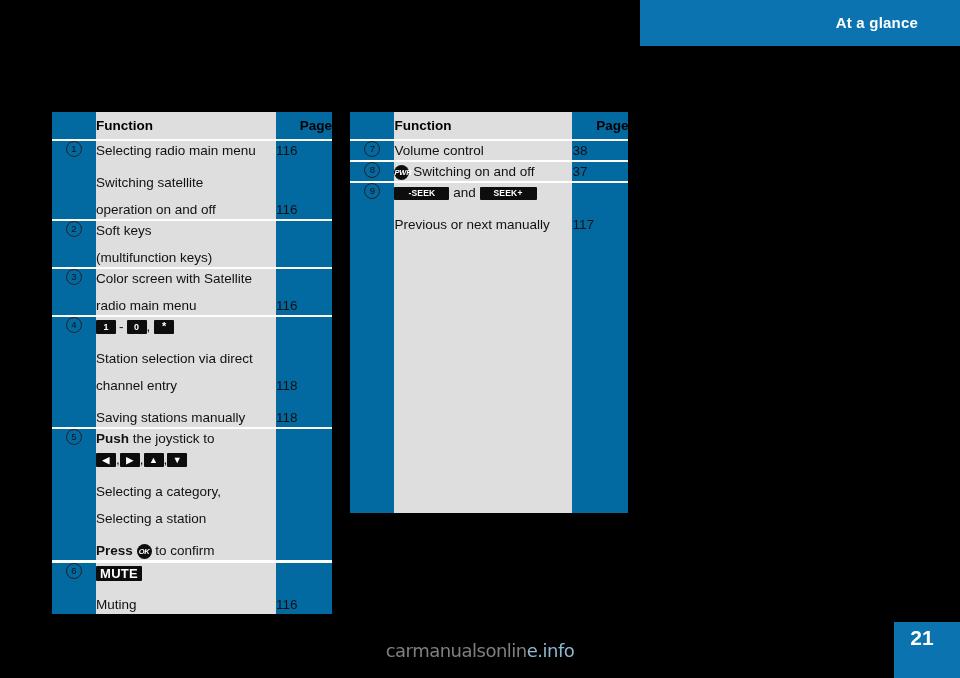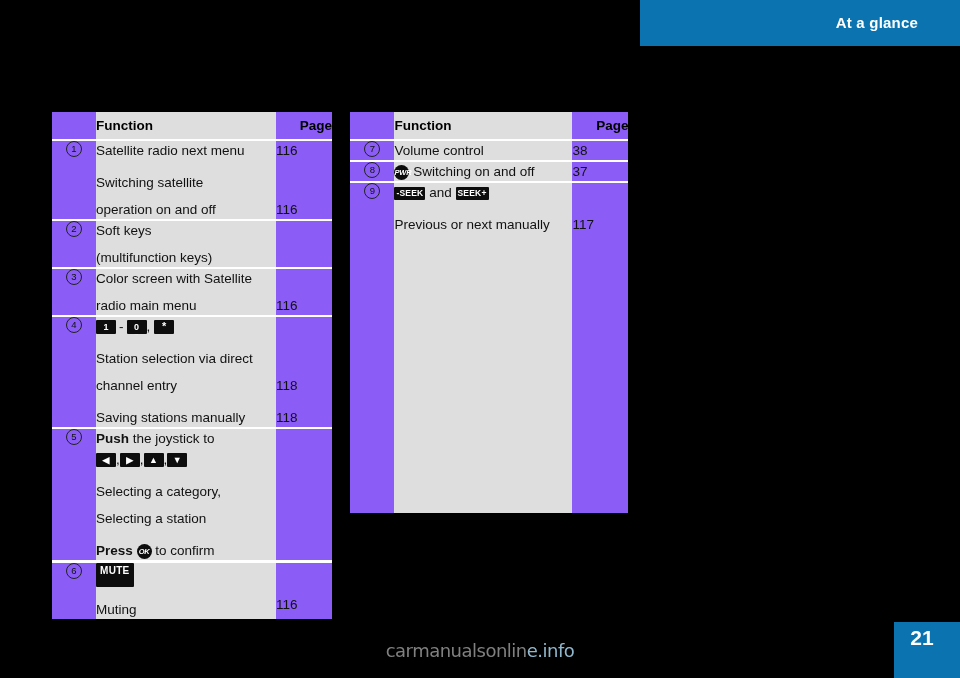--- a/index.html
+++ b/index.html
@@ -60,21 +60,21 @@
 
   
   .c-num   { width: 44px; }
   .c-fn    { width: 180px; }
   .c-pg    { width: 56px; }
   #tbl-right .c-num { width: 44px; }
   #tbl-right .c-fn  { width: 178px; }
   #tbl-right .c-pg  { width: 56px; }
 
   
-  .bg-dark  { background: #8b5cf6; }
+  .bg-dark  { background: #0369a1; }
   .bg-light { background: #dedede; }
 
   
   .hdr-cell {
     height: 26px;
     font-size: 13.5px;
     font-weight: bold;
     color: #000;
     line-height: 27px;
   }
@@ -166,31 +166,31 @@
     line-height: 13px;
     font-size: 11px;
   }
   .key-arrow {
     width: 20px;
     height: 14px;
     line-height: 14px;
     font-size: 9px;
   }
   .key-word {
-    height: 24px;
+    height: 15px;
     line-height: 15px;
-    font-size: 10px;
+    font-size: 13px;
     padding: 0 4px;
     letter-spacing: 0.3px;
   }
   .key-seek {
     height: 13px;
     line-height: 13px;
     font-size: 8.5px;
-    padding: 0 2px;
+    padding: 0 14px;
     letter-spacing: 0.2px;
   }
   .key-round {
     display: inline-block;
     width: 15px;
     height: 15px;
     line-height: 15px;
     border-radius: 50%;
     background: #0d0d0d;
     color: #fff;
@@ -262,21 +262,21 @@
       </tr>
       <tr class="divider">
           <td colspan="3"></td>
         </tr>
 
       <tr>
         <td class="bg-dark num-cell">
           <span class="circ">1</span>
         </td>
         <td class="bg-light fn-cell">
-          <span class="fn-block">Satellite radio next menu</span>
+          <span class="fn-block">Selecting radio main menu</span>
           <span class="fn-block">
             <span class="fn-line">Switching satellite</span>
             <span class="fn-line">operation on and off</span>
           </span>
         </td>
         <td class="bg-dark pg-cell">
           <span class="fn-block">116</span>
           <span class="fn-block">
               <span class="fn-line">&nbsp;</span>
               <span class="fn-line">116</span>

